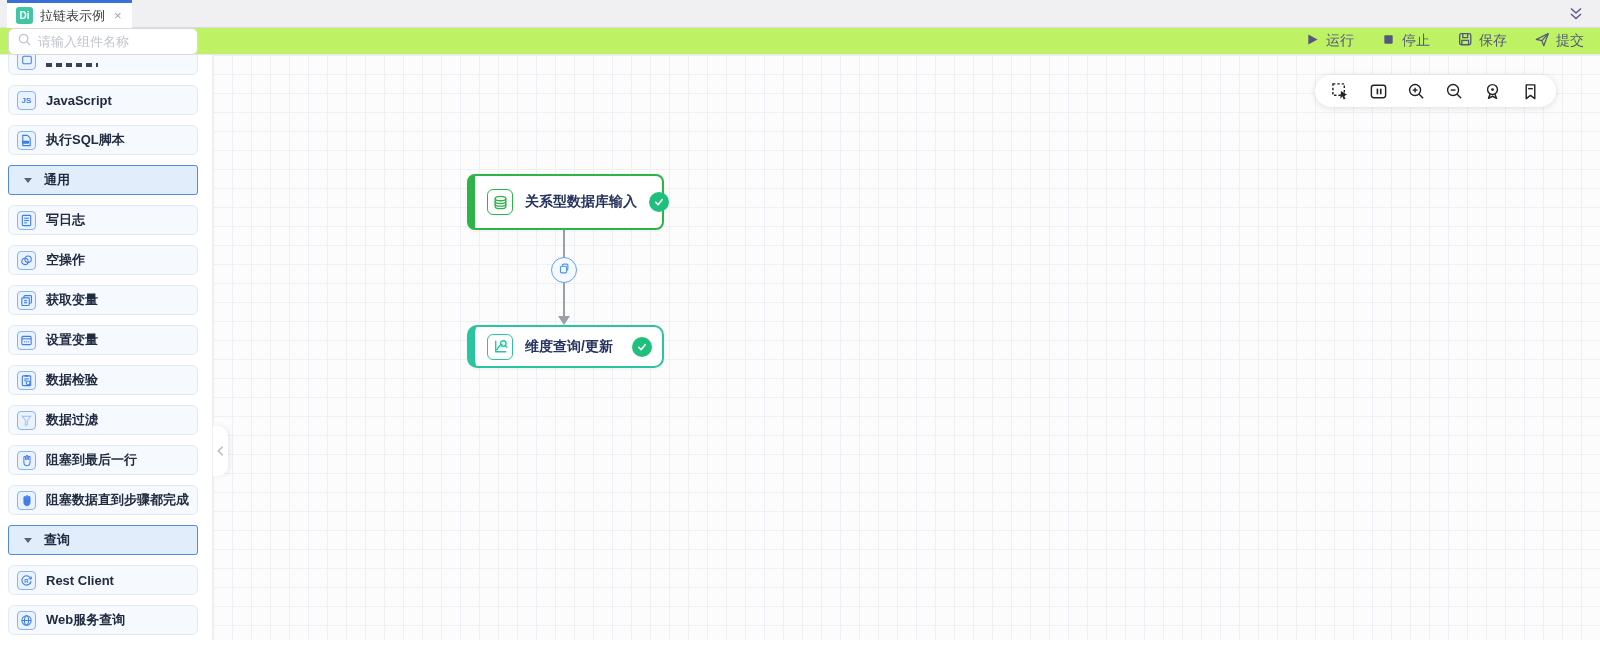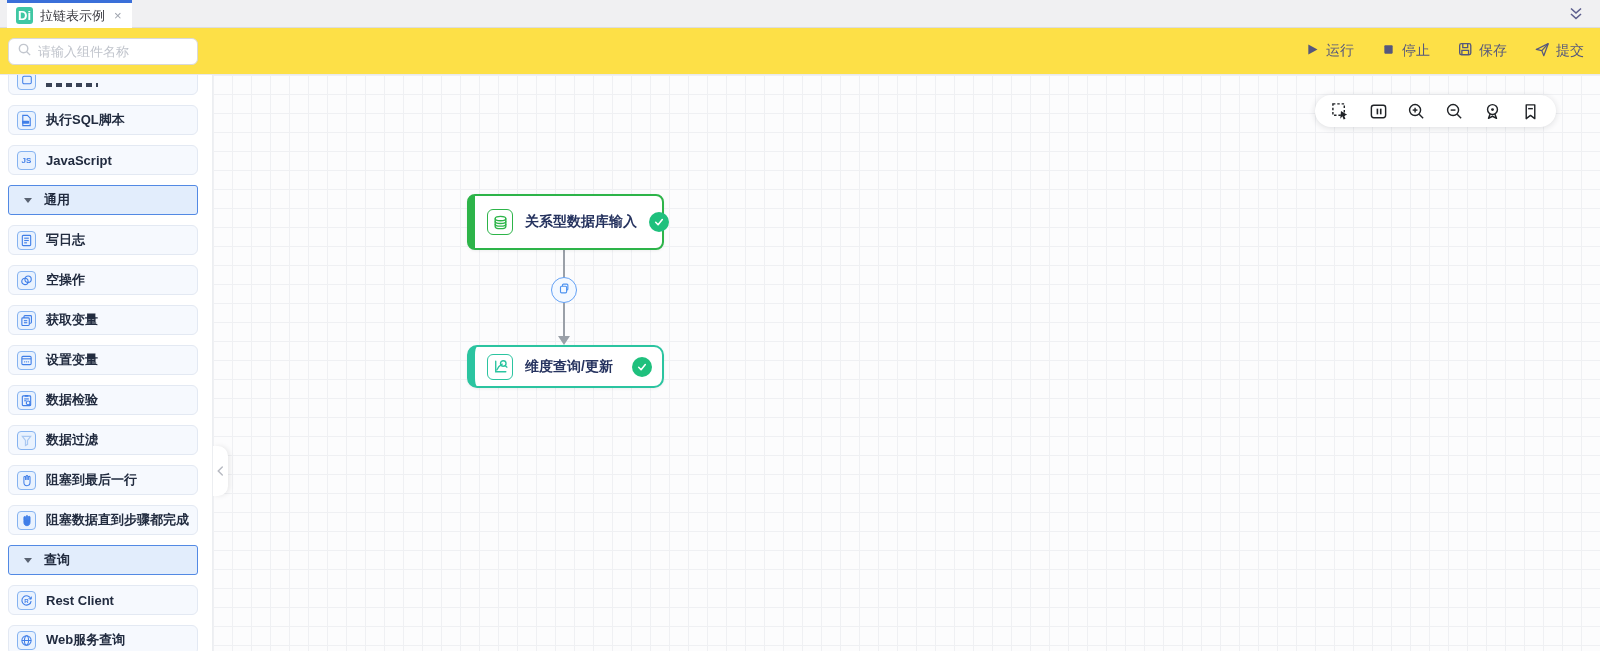--- a/index.html
+++ b/index.html
@@ -6,27 +6,27 @@
   html,body { width:1600px; height:651px; overflow:hidden; }
   .app { width:1600px; height:651px; position:relative; background:#fff;
          font-family:"Liberation Sans", sans-serif; }
 
   
   .tabbar { position:relative; height:28px; background:#f0f0f2; border-bottom:1px solid #dcdce0; }
   .tab { position:absolute; left:7px; top:0; height:28px; background:#fff;
          border-top:3px solid #3a6fd9; display:flex; align-items:center; gap:7px;
          padding:0 10px 0 9px; cursor:pointer; }
   .di-badge { width:17px; height:17px; border-radius:3px; background:#3fc7a3; color:#fff;
-              font-size:13px; font-weight:bold; display:flex; align-items:center; justify-content:center; }
+              font-size:10px; font-weight:bold; display:flex; align-items:center; justify-content:center; }
   .tab-title { font-size:13px; color:#3a3a40; }
   .tab-close { color:#9ea3ad; font-size:13px; margin-left:2px; cursor:pointer; }
   .collapse-tabs { position:absolute; right:16px; top:6px; cursor:pointer; }
 
   
-  .headerbar { height:47px; background:#fde047; border-bottom:1px solid #e9e9ed;
+  .headerbar { height:27px; background:#bef264; border-bottom:1px solid #e9e9ed;
                display:flex; align-items:center; justify-content:space-between; padding:0 16px 0 8px; }
   .search { width:190px; height:27px; border:1px solid #d9d9d9; border-radius:6px;
             display:flex; align-items:center; gap:6px; padding:0 8px; background:#fff; }
   .search input { border:none; outline:none; width:100%; font-size:13px; color:#333;
                   font-family:inherit; background:transparent; }
   .search input::placeholder { color:#c0c4cc; }
   .actions { display:flex; gap:27px;font-family:Liberation Serif, serif; }
   .action { display:flex; align-items:center; gap:6px; color:#55577d; font-size:14px;
             background:none; border:none; cursor:pointer; font-family:inherit; }
 
@@ -157,33 +157,33 @@
         <span class="sb-icon">
           <svg width="12" height="12" viewBox="0 0 14 14" fill="none" stroke="#3f7ee8" stroke-width="1.2">
             <rect x="2" y="2.5" width="10" height="9" rx="1.5"></rect>
           </svg>
         </span>
         <span class="clip-frag"></span>
       </div>
 
       <div class="sb-item">
         <span class="sb-icon">
+          <span class="ictxt">JS</span>
+        </span>
+        <span class="sb-label">JavaScript</span>
+      </div>
+
+      <div class="sb-item">
+        <span class="sb-icon">
           <svg width="13" height="13" viewBox="0 0 14 14" fill="none" stroke="#3f7ee8" stroke-width="1.2">
             <path d="M3 1.5 h5 l3 3 v8 h-8 z"></path>
               <rect x="2.2" y="7.2" width="7.6" height="3.4" rx="0.8" fill="#3f7ee8" stroke="none"></rect>
           </svg>
         </span>
         <span class="sb-label">执行SQL脚本</span>
-      </div>
-
-      <div class="sb-item">
-        <span class="sb-icon">
-          <span class="ictxt">JS</span>
-        </span>
-        <span class="sb-label">JavaScript</span>
       </div>
 
       <div class="sb-header">
         <span class="caret-down"></span>
         <span class="sb-label">通用</span>
       </div>
 
       <div class="sb-item">
         <span class="sb-icon">
           <svg width="13" height="13" viewBox="0 0 14 14" fill="none" stroke="#3f7ee8" stroke-width="1.2">

